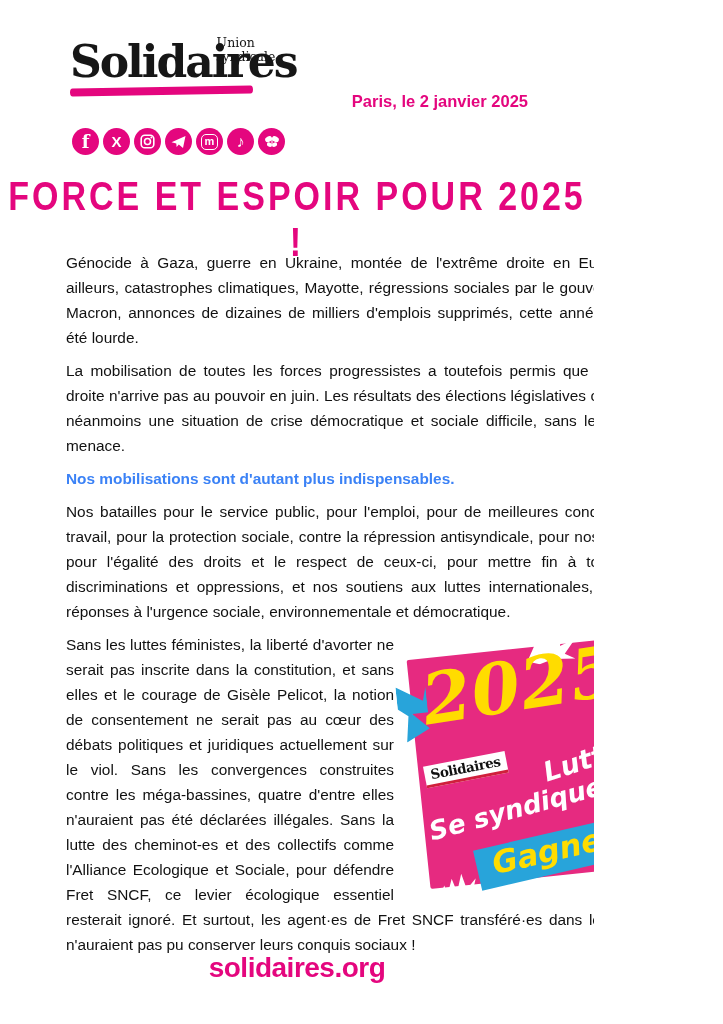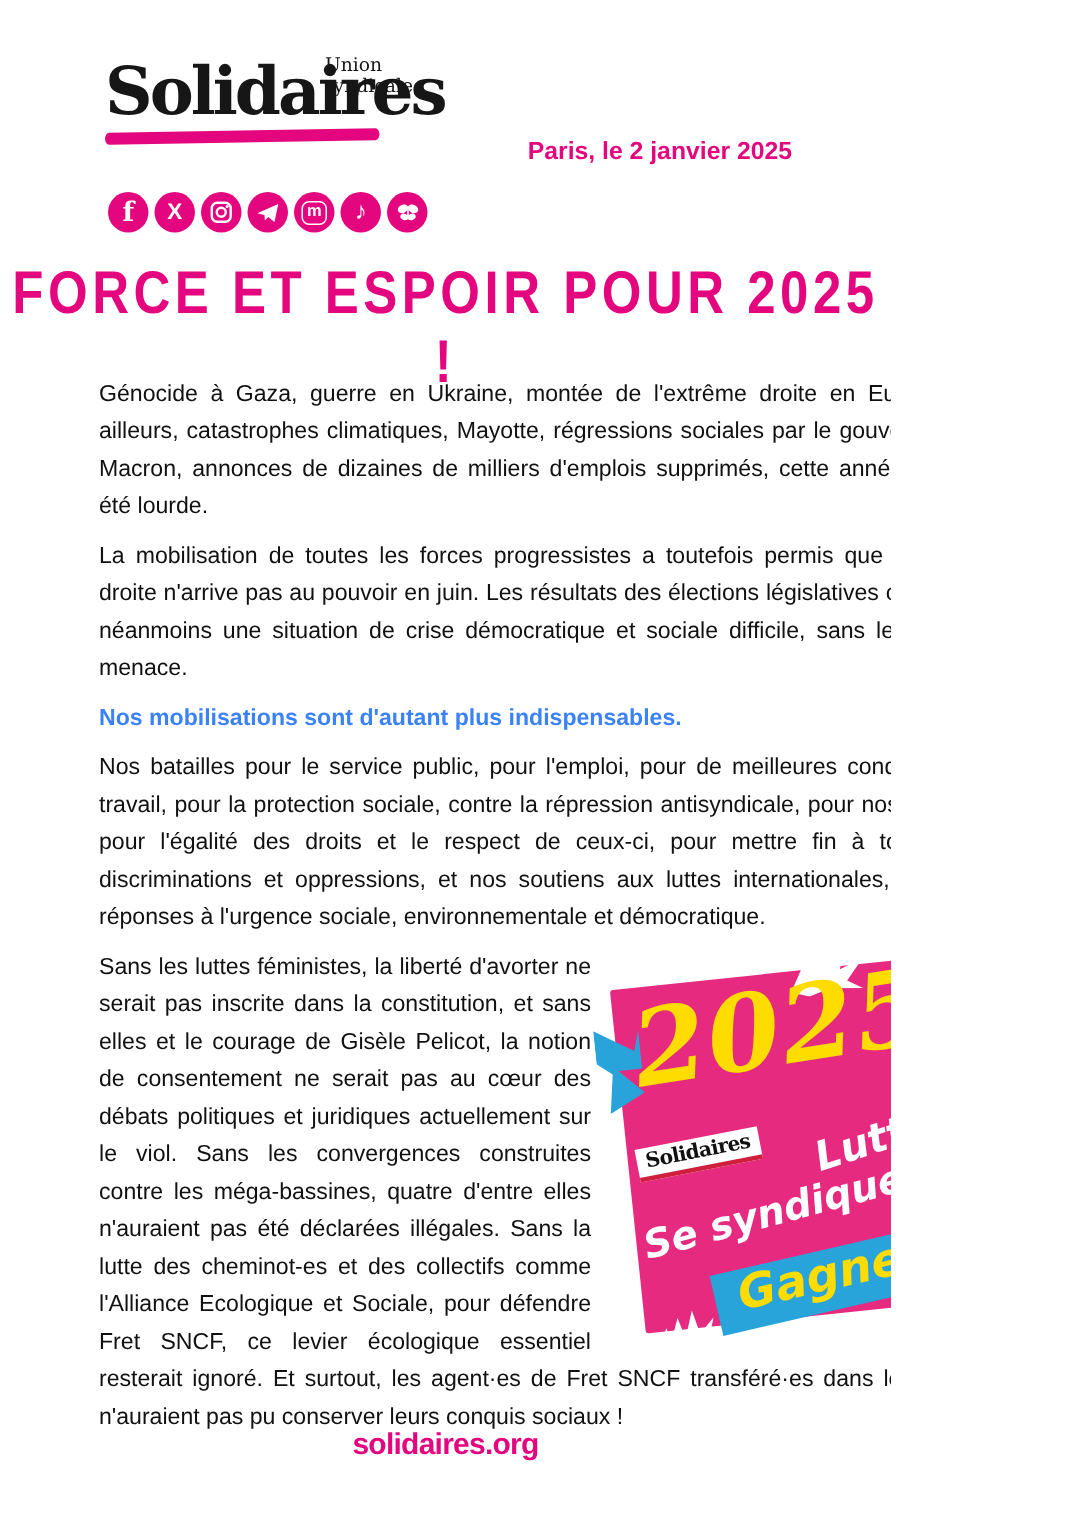--- a/index.html
+++ b/index.html
@@ -108,21 +108,21 @@
   }
   .gagner-text{
     color:#ffdc00;font-size:31px;font-weight:bold;font-style:italic;
     font-family:"DejaVu Sans",sans-serif;white-space:nowrap;line-height:1;
   }
   
   .footer{
     position:absolute;top:952px;left:0;width:100%;text-align:center;
   }
   .footer-url{
-    color:#e4067e;font-weight:bold;font-size:20px;letter-spacing:-0.5px;
+    color:#e4067e;font-weight:bold;font-size:28px;letter-spacing:-0.5px;
   }
 </style>
 </head>
 <body>
 
 <div class="page">
 
   <div class="header">
     <div class="logo-block">
       <div class="logo-word">Solidaires</div>

